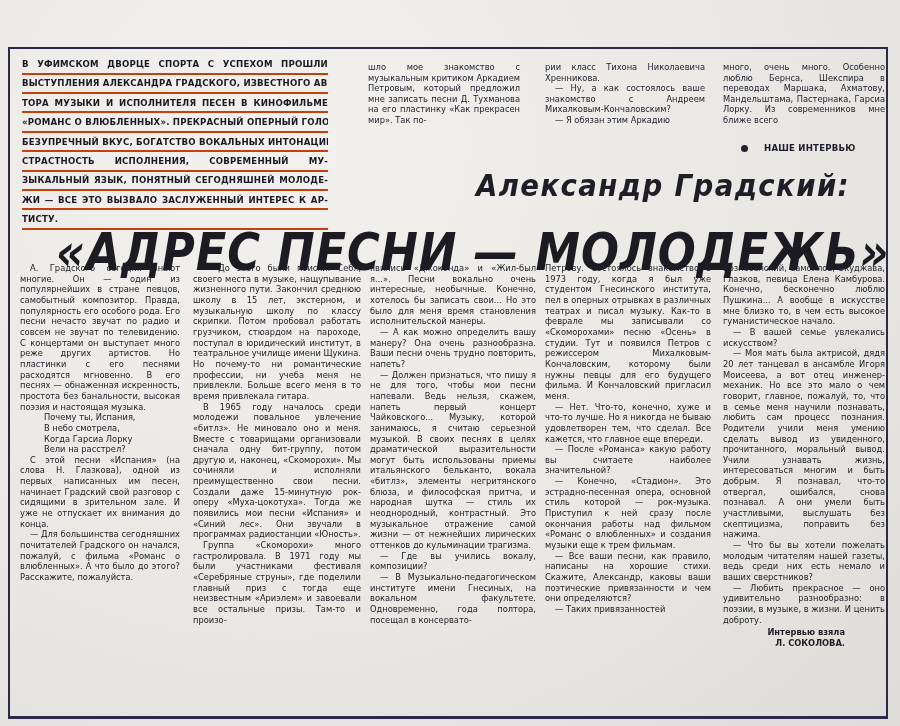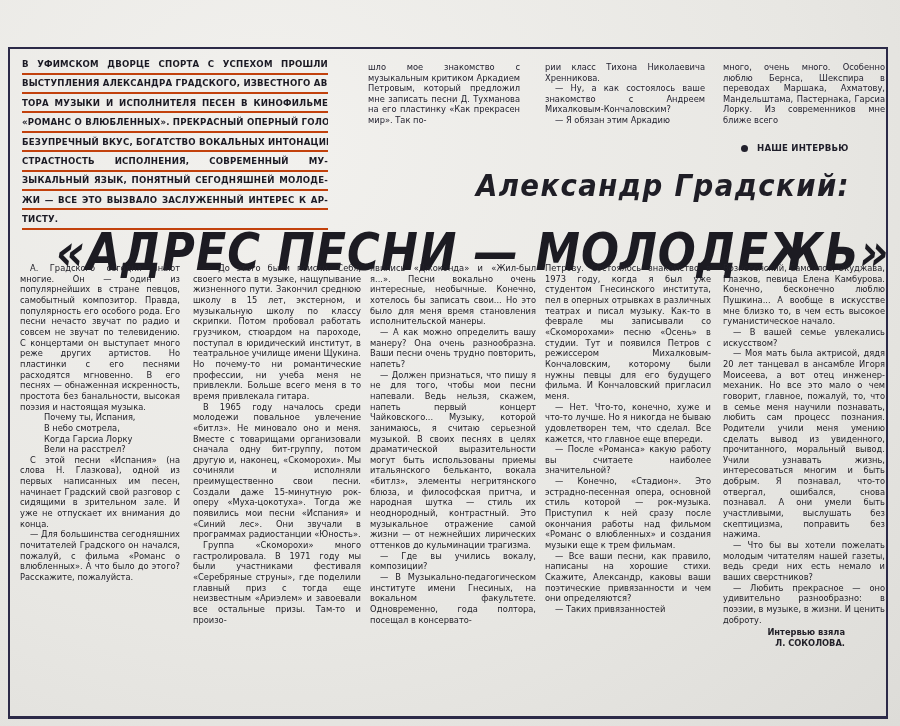--- a/index.html
+++ b/index.html
@@ -36,21 +36,21 @@
     .top-col {
       position: absolute; top: 62px; font-size: 8.3px; line-height: 10.6px;
       text-align: justify; color: #232230;
     }
     .col-text p { margin: 0; text-indent: 10px; }
     .col-text p.noindent { text-indent: 0; }
     .col-text p.verse { text-indent: 0; padding-left: 24px; }
     .rubric {
       position: absolute; left: 741px; top: 143px;
       font-size: 8.6px; font-weight: bold; letter-spacing: 0.2px; color: #1f1e2a;
-      display: flex; align-items: center; gap: 9px;
+      display: flex; align-items: center; gap: 16px;
     }
     .rubric .dot { width: 7px; height: 7px; border-radius: 50%; background: #22212d; display: inline-block; }
     .subtitle {
       position: absolute; left: 476px; top: 168px;
       font-family: "DejaVu Sans", sans-serif; font-weight: bold; font-style: italic;
       font-size: 30px; letter-spacing: 1.5px; color: #1f1e26;
       transform: scaleX(0.92); transform-origin: left top; white-space: nowrap;
     }
     .headline {
       position: absolute; left: 56px; top: 222px;

